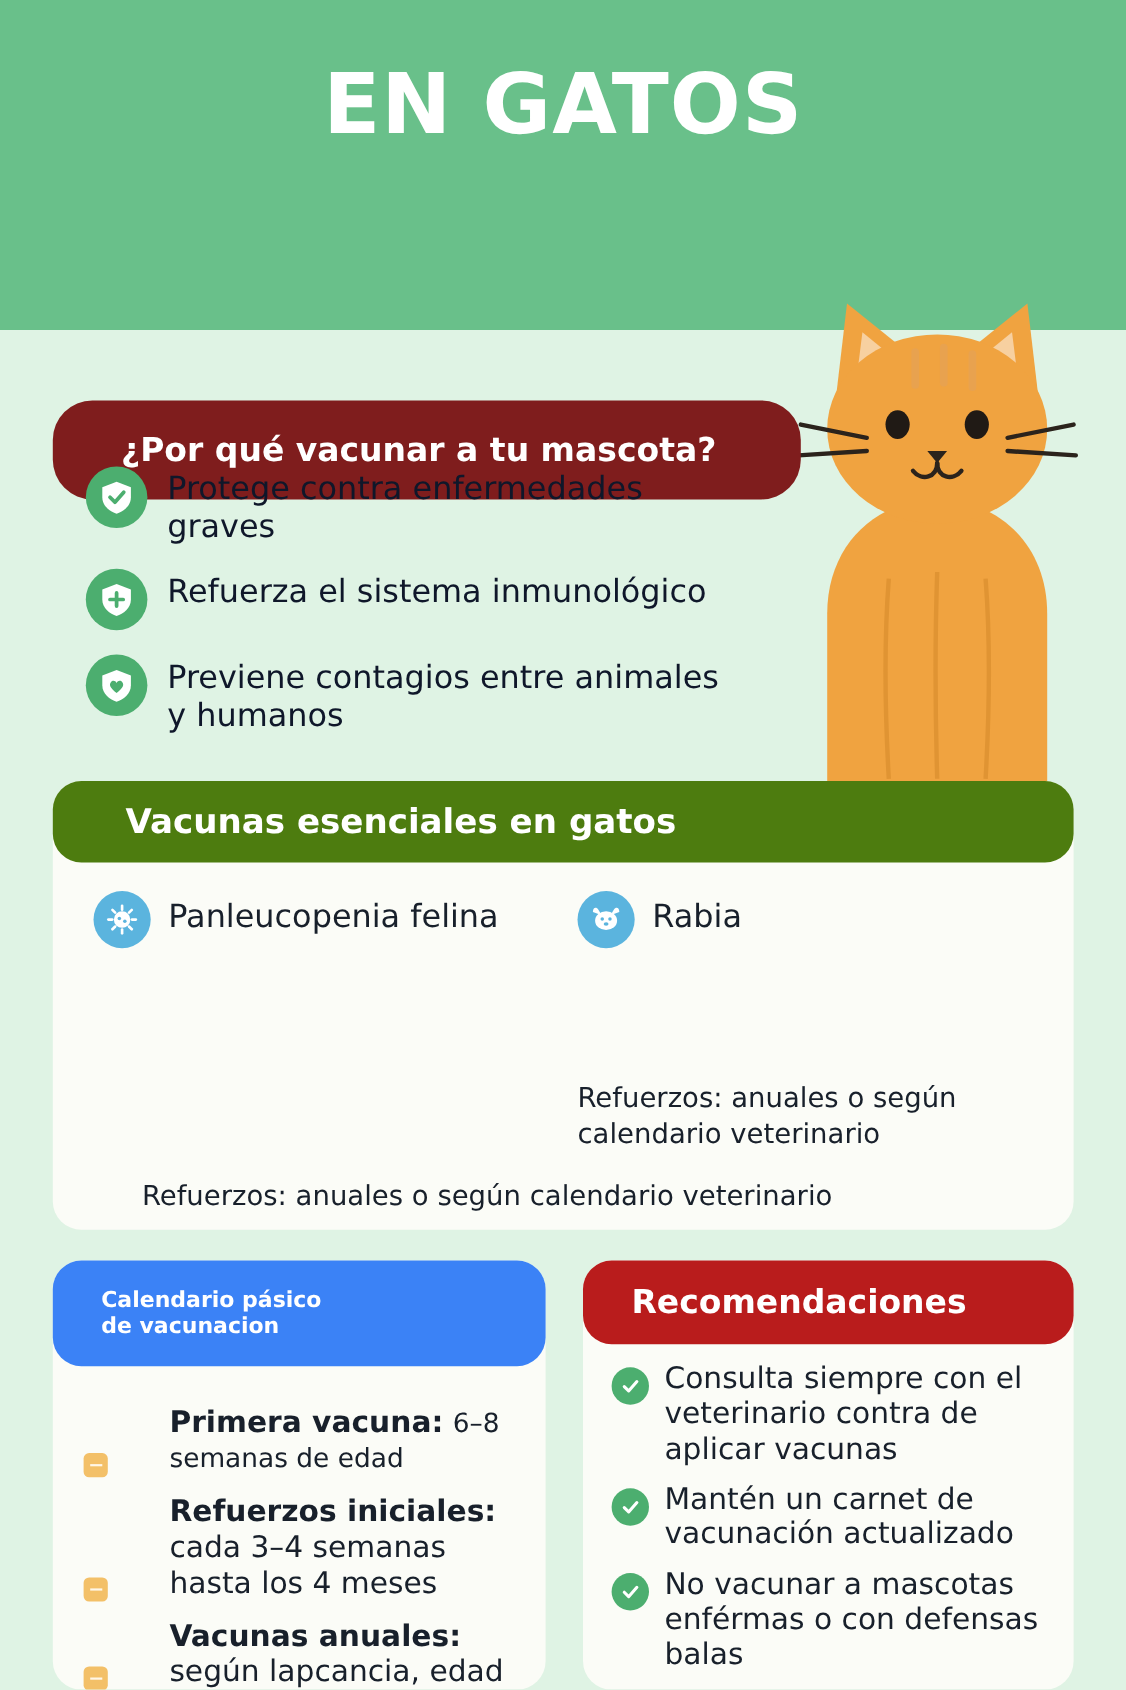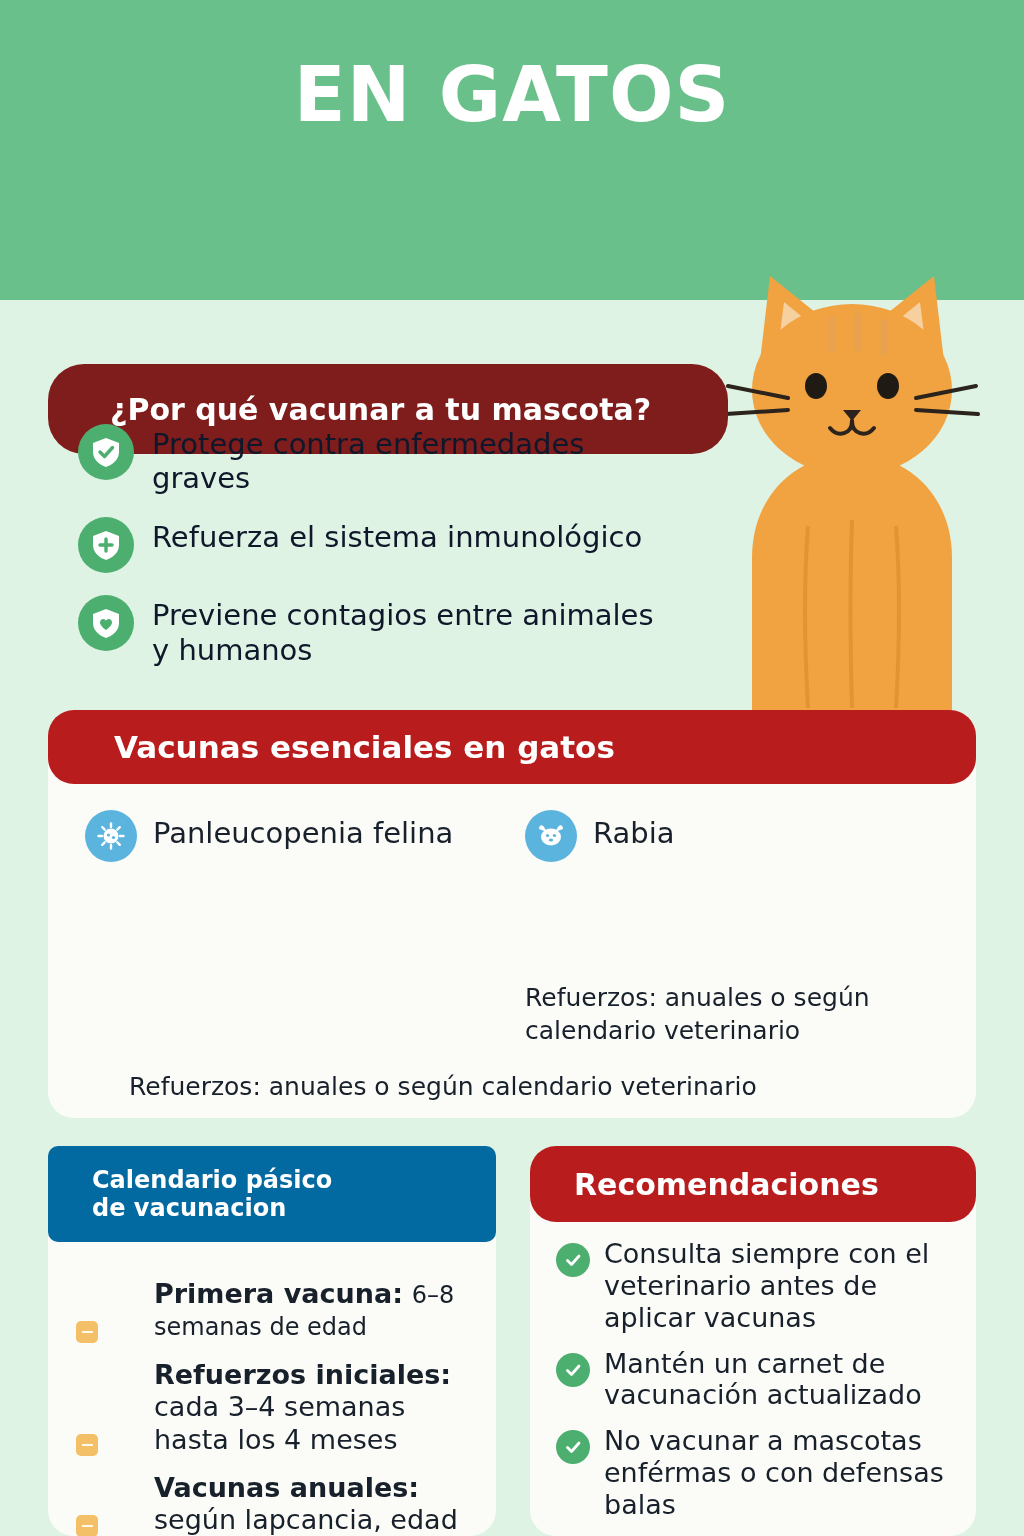--- a/index.html
+++ b/index.html
@@ -104,21 +104,21 @@
     height: 408px;
     background: #fbfcf7;
     border-radius: 26px;
   }
   .sec-ess-pill {
     position: absolute;
     left: 48px;
     top: 710px;
     width: 928px;
     height: 74px;
-    background: #b91c1c;
+    background: #4d7c0f;
     font-size: 31px;
     padding-left: 66px;
     border-radius: 26px;
   }
   .ess-grid {
     position: absolute;
     left: 85px;
     top: 810px;
     width: 870px;
   }
@@ -177,23 +177,23 @@
     height: 390px;
     background: #fbfcf7;
     border-radius: 26px;
   }
   .sec-cal-pill {
     position: absolute;
     left: 48px;
     top: 1146px;
     width: 448px;
     height: 96px;
-    background: #0369a1;
-    border-radius: 10px;
-    font-size: 24px;
+    background: #3b82f6;
+    border-radius: 26px;
+    font-size: 20px;
     line-height: 1.18;
     padding: 0 0 0 44px;
     align-items: center;
   }
   .cal-list {
     position: absolute;
     left: 76px;
     top: 1278px;
     width: 410px;
   }
@@ -444,21 +444,21 @@
   <span>Recomendaciones</span>
 </div>
 
 <div class="rec-list">
   <div class="rec-item">
     <span class="rec-check">
       <svg width="20" height="20" viewBox="0 0 20 20">
         <path d="M4.5 10.5 L8.5 14.5 L16 6" stroke="#ffffff" stroke-width="2.8" fill="none" stroke-linecap="round" stroke-linejoin="round"></path>
       </svg>
     </span>
-    <div class="rec-text">Consulta siempre con el veterinario antes de aplicar vacunas</div>
+    <div class="rec-text">Consulta siempre con el veterinario contra de aplicar vacunas</div>
   </div>
   <div class="rec-item">
     <span class="rec-check">
       <svg width="20" height="20" viewBox="0 0 20 20">
         <path d="M4.5 10.5 L8.5 14.5 L16 6" stroke="#ffffff" stroke-width="2.8" fill="none" stroke-linecap="round" stroke-linejoin="round"></path>
       </svg>
     </span>
     <div class="rec-text">Mantén un carnet de vacunación actualizado</div>
   </div>
   <div class="rec-item">

